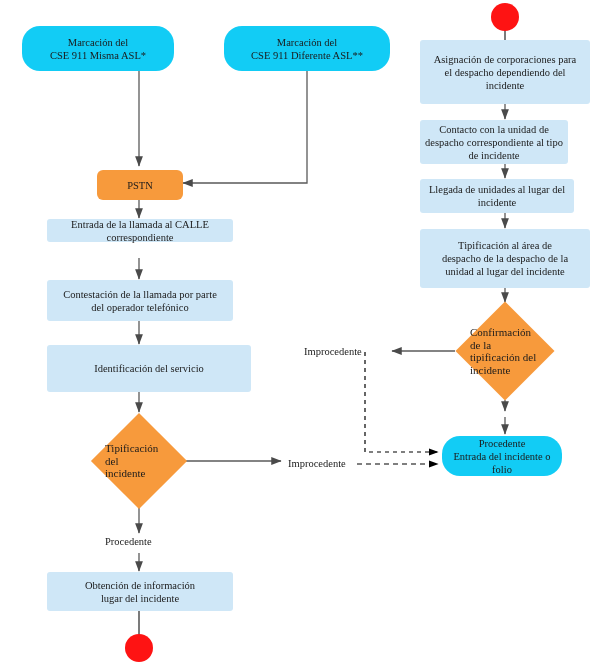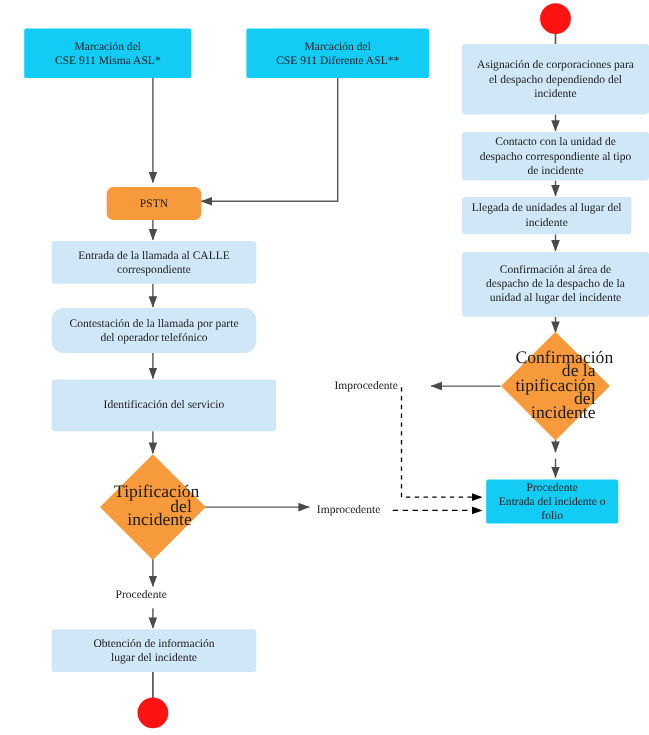--- a/index.html
+++ b/index.html
@@ -36,21 +36,21 @@
     line-height: 13px;
     color: #1b1b1b;
     padding: 2px 4px;
   }
   .box-light {
     background: #cfe7f7;
     border-radius: 3px;
   }
   .box-cyan {
     background: #12ccf5;
-    border-radius: 2px;
+    border-radius: 18px;
   }
   .box-orange {
     background: #f79a3c;
     border-radius: 6px;
   }
   .terminator {
     position: absolute;
     background: #fe1313;
     border-radius: 50%;
   }
@@ -64,22 +64,22 @@
     position: absolute;
     left: 0; top: 0;
     width: 100%;
     height: 100%;
     background: #f79a3c;
     transform: rotate(45deg);
   }
   .diamond .dtext {
     position: relative;
     z-index: 2;
-    text-align: right;
-    font-size: 16px;
+    text-align: left;
+    font-size: 11px;
     line-height: 12.5px;
     color: #1b1b1b;
     width: 104%;
   }
   .edge-label {
     position: absolute;
     font-size: 10.5px;
     line-height: 13px;
     color: #1b1b1b;
     white-space: nowrap;
@@ -140,28 +140,28 @@
     <div>
       <div>Marcación del</div>
       <div>CSE 911 Diferente ASL**</div>
     </div>
   </div>
 
   <div class="node box-orange" style="left:97px; top:170px; width:86px; height:30px;font-family:Liberation Serif, serif;">
     <div>PSTN</div>
   </div>
 
-  <div class="node box-light" style="left:47px; top:219px; width:186px; height:39px;">
+  <div class="node box-light" style="left:47px; top:219px; width:186px; height:23px;">
     <div>
       <div>Entrada de la llamada al CALLE</div>
       <div>correspondiente</div>
     </div>
   </div>
 
-  <div class="node box-light" style="left:47px; top:280px; width:186px; height:41px;border-radius:11px;">
+  <div class="node box-light" style="left:47px; top:280px; width:186px; height:41px;">
     <div>
       <div>Contestación de la llamada por parte</div>
       <div>del operador telefónico</div>
     </div>
   </div>
 
   <div class="node box-light" style="left:47px; top:345px; width:204px; height:47px;">
     <div>
       <div>Identificación del servicio</div>
     </div>
@@ -187,38 +187,38 @@
   <div class="terminator" style="left:491px; top:3px; width:28px; height:28px;"></div>
 
   <div class="node box-light" style="left:420px; top:40px; width:170px; height:64px;">
     <div>
       <div>Asignación de corporaciones para</div>
       <div>el despacho dependiendo del</div>
       <div>incidente</div>
     </div>
   </div>
 
-  <div class="node box-light" style="left:420px; top:120px; width:170px; height:44px;">
+  <div class="node box-light" style="left:420px; top:120px; width:148px; height:44px;">
     <div>
       <div>Contacto con la unidad de</div>
       <div>despacho correspondiente al tipo</div>
       <div>de incidente</div>
     </div>
   </div>
 
   <div class="node box-light" style="left:420px; top:179px; width:154px; height:34px;">
     <div>
       <div>Llegada de unidades al lugar del</div>
       <div>incidente</div>
     </div>
   </div>
 
   <div class="node box-light" style="left:420px; top:229px; width:170px; height:59px;">
     <div>
-      <div>Confirmación al área de</div>
+      <div>Tipificación al área de</div>
       <div>despacho de la despacho de la</div>
       <div>unidad al lugar del incidente</div>
     </div>
   </div>
 
   <div class="diamond" style="left:470px; top:316px; width:70px; height:70px;">
     <div class="dshape"></div>
     <div class="dtext">
       <div>Confirmación de la</div>
       <div>tipificación del</div>

